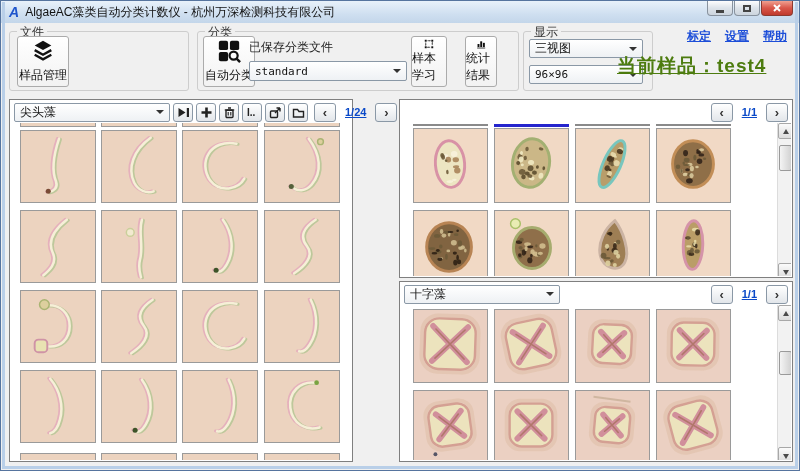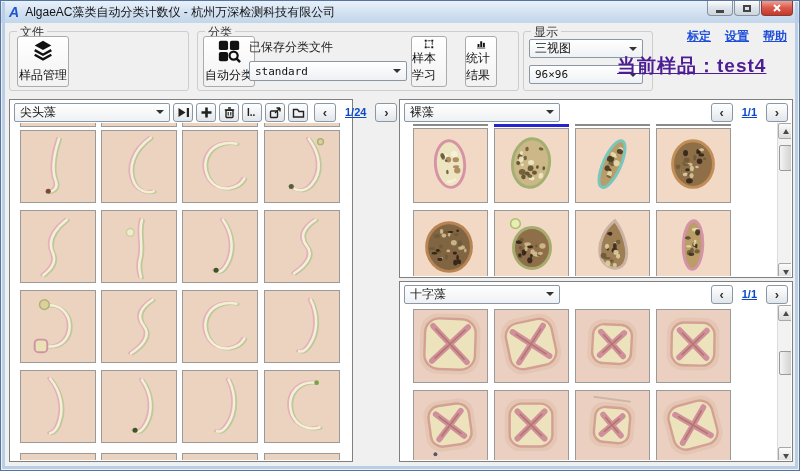--- a/index.html
+++ b/index.html
@@ -28,21 +28,21 @@
   .btn-big svg{display:block;margin-top:2px;}
   .tlabel{position:absolute;font-size:12px;color:#222;}
   .combo{display:flex;align-items:center;height:20px;border:1px solid #8a98a6;border-radius:2px;
     background:linear-gradient(#ffffff,#eef1f4);font-size:12px;color:#111;padding:0 18px 0 5px;position:relative;cursor:pointer;white-space:nowrap;overflow:hidden;}
   .combo .arr{position:absolute;right:5px;top:50%;margin-top:-2px;width:0;height:0;
     border-left:4px solid transparent;border-right:4px solid transparent;border-top:4px solid #333;}
   .combo.abs{position:absolute;}
   .mono{font-family:"DejaVu Sans Mono",monospace;font-size:11px;}
   .toplinks{position:absolute;right:12px;top:27px;display:flex;gap:14px;}
   .tlink{color:#1d4ed8;font-weight:bold;font-size:12px;text-decoration:underline;cursor:pointer;}
-  #cursample{position:absolute;left:616px;top:52px;font-size:19px;font-weight:bold;color:#4c1d95;
+  #cursample{position:absolute;left:616px;top:52px;font-size:19px;font-weight:bold;color:#4d7c0f;
     text-decoration:underline;letter-spacing:1px;cursor:pointer;}
 
   
   .panel{position:absolute;background:#fff;border:1px solid #7f7f7f;}
   #panel-left{left:8px;top:98px;width:344px;height:363px;}
   #panel-rt{left:398px;top:98px;width:394px;height:179px;}
   #panel-rb{left:398px;top:280px;width:394px;height:181px;}
   .phead{position:absolute;left:1px;right:1px;top:1px;height:22px;display:flex;align-items:center;
     gap:3px;padding:0 3px;background:#fff;z-index:5;}
   .phead .combo{width:156px;height:19px;flex:none;}
@@ -418,24 +418,20 @@
         <div class="sbar" style="left: 367px; top: 0px; width: 15px; height: 340px;">
           <div class="sarrow up" style="top: 0px;"></div>
           <div class="sarrow down" style="bottom: 0px;"></div>
           <div class="sthumb" style="top: 85px; height: 52px;"></div>
         </div>
       </div>
   </div>
 
   <div class="panel" id="panel-rt">
     <div class="phead">
-      <div class="combo">
-        <span>裸藻</span>
-        <span class="arr"></span>
-      </div>
       <div class="spacer"></div>
       <div class="navbtn">
           <span>‹</span>
         </div>
       <span class="pagelink">1/1</span>
       <div class="navbtn">
           <span>›</span>
         </div>
     </div>
     <div class="pbody rtcells">

